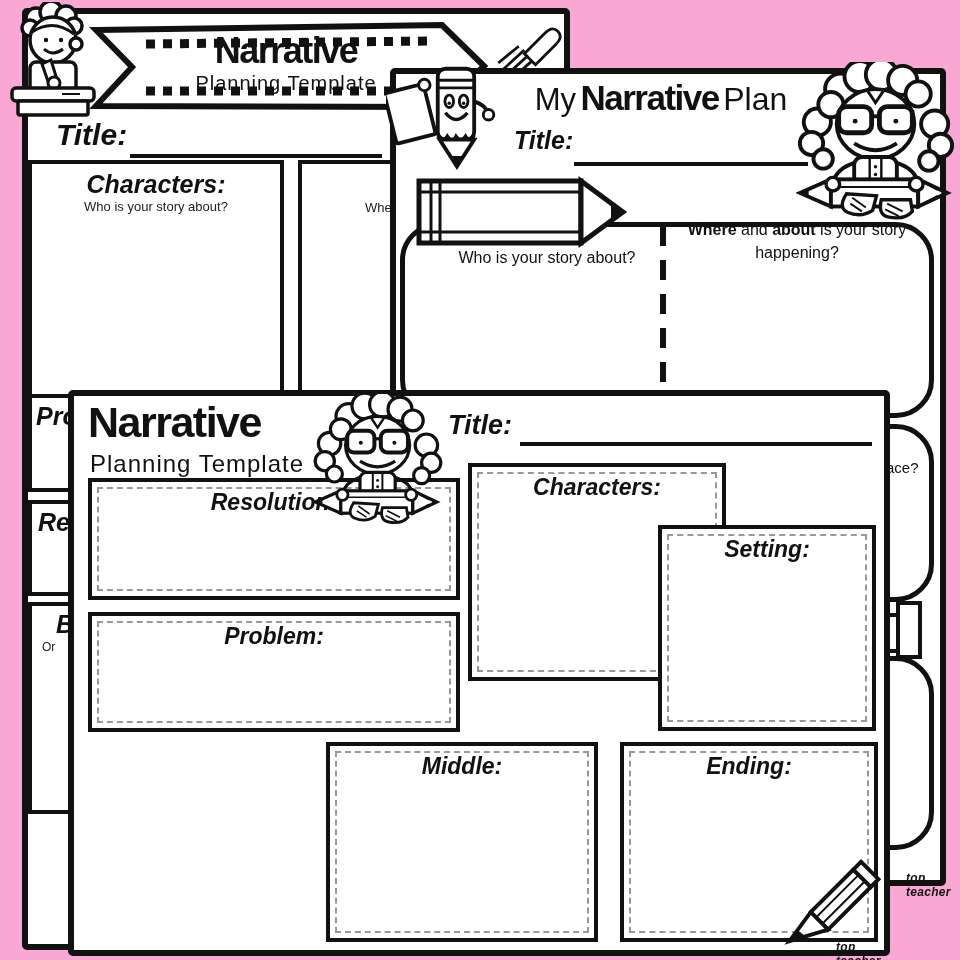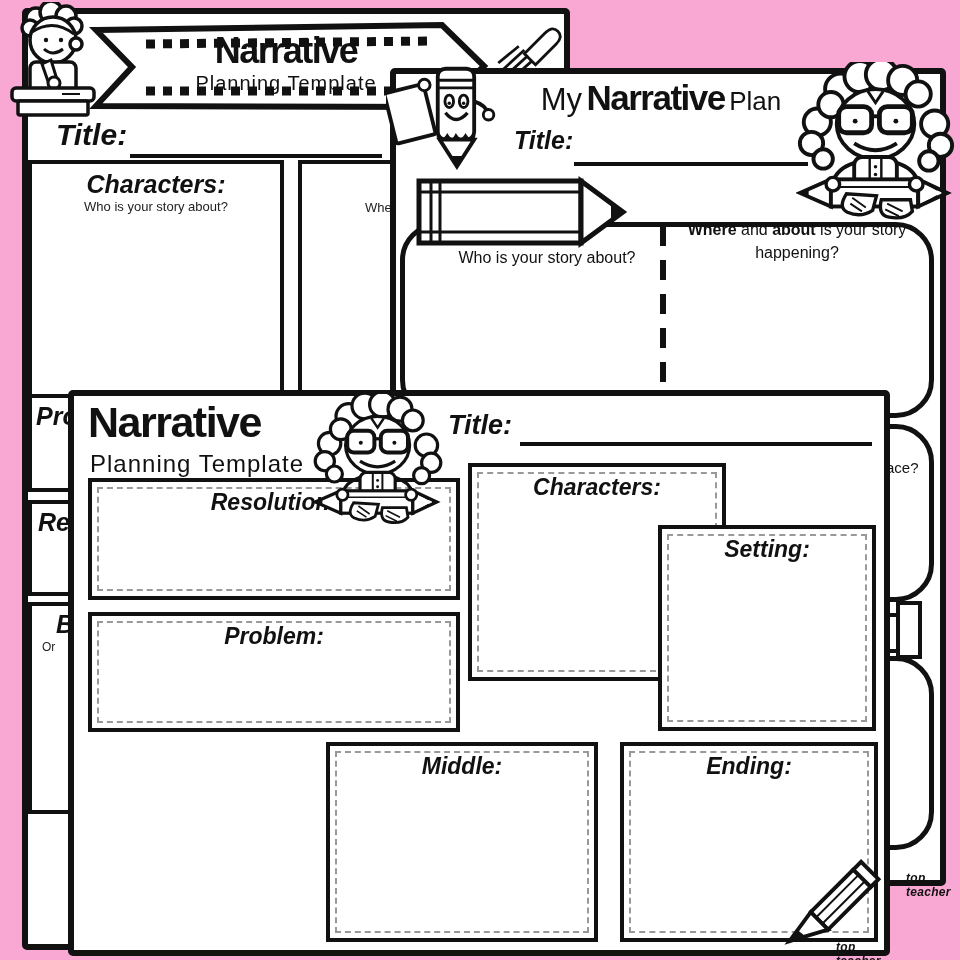--- a/index.html
+++ b/index.html
@@ -185,21 +185,21 @@
     <div class="bp-box" style="left:0px;top:588px;width:256px;height:212px;">
       <div class="abs bp-label" style="left:24px;top:4px;">B</div>
       <div class="abs bp-prompt" style="left:10px;top:34px;font-size:12px;">Or</div>
     </div>
   </div>
 
   <div class="page" id="middle-page">
     <div class="abs center" style="left:95px;top:4px;width:340px;">
       <span class="hand" style="font-size:31px;">My</span>
       <span class="chunky" style="font-size:35px;">Narrative</span>
-      <span class="hand" style="font-size:26px;">Plan</span>
+      <span class="hand" style="font-size:32px;">Plan</span>
     </div>
     <div class="abs title-label" style="left:118px;top:52px;font-size:25px;">Title:</div>
     <div class="abs underline" style="left:178px;top:88px;width:234px;"></div>
 
     <svg class="abs" style="left:-10px;top:-10px" width="115" height="112">
         <use href="#sym-pencil-char"></use>
       </svg>
     <svg class="abs" style="left:400px;top:-12px" width="160" height="160">
         <use href="#sym-girl"></use>
       </svg>

